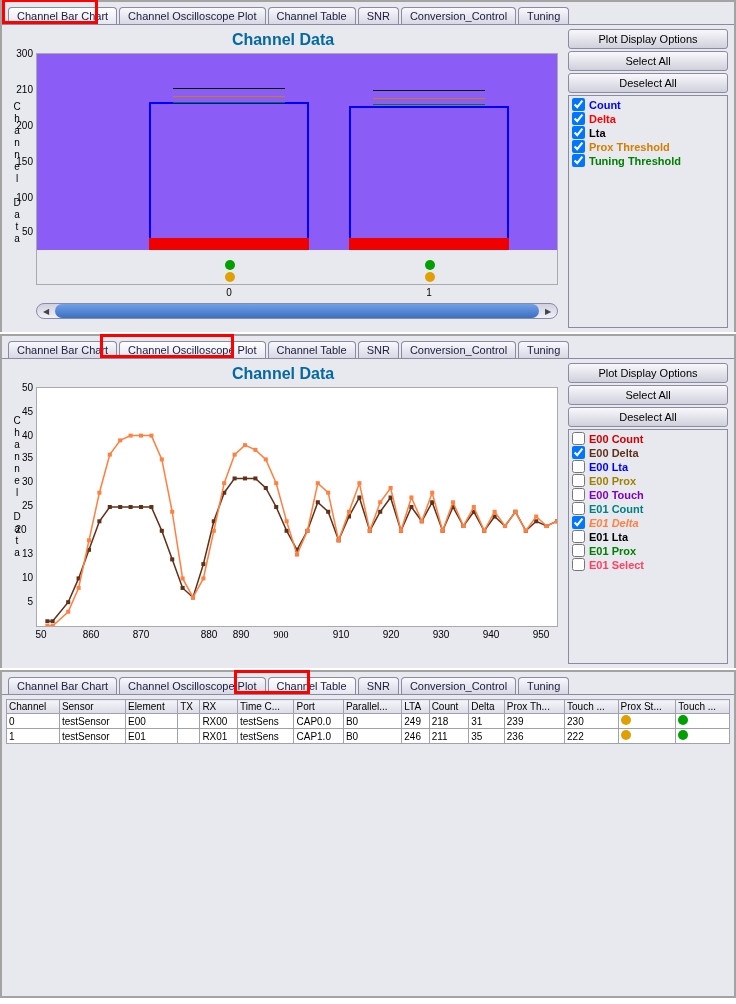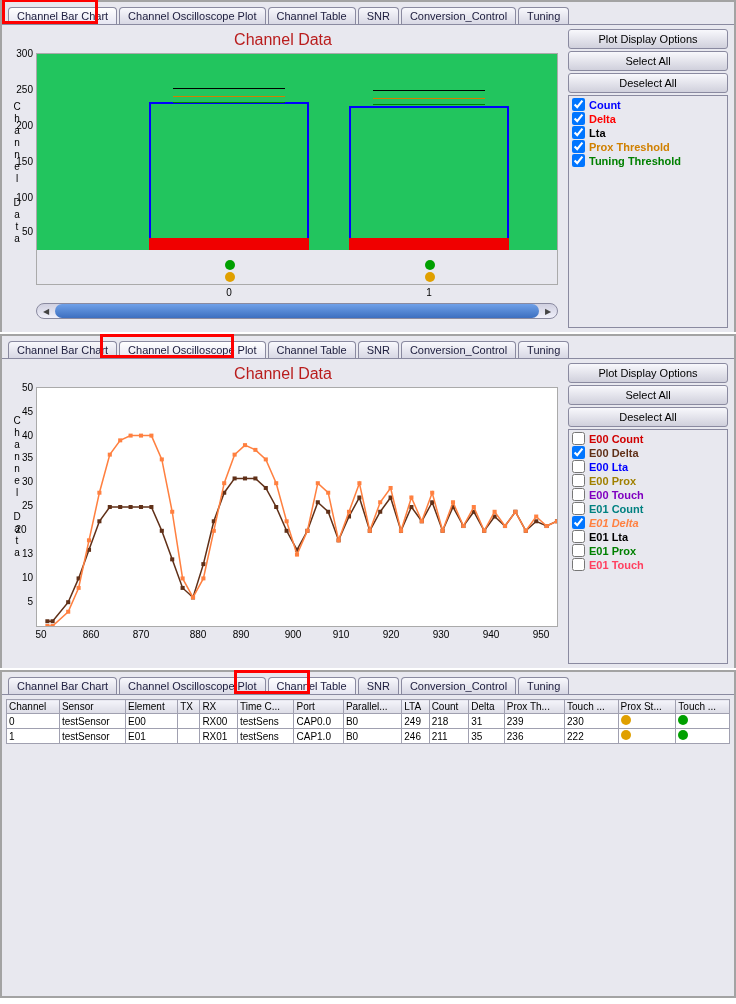--- a/index.html
+++ b/index.html
@@ -77,29 +77,29 @@
   .checkitem {
     display: flex; align-items: center;
     margin-bottom: 1px;
     font-size: 11px; font-weight: bold;
   }
   .checkitem input { margin: 0 4px 0 1px; }
 
   
   .chart-title {
     text-align: center;
-    font-weight: normal;
+    font-weight: bold;
     font-size: 16px;
-    color: #b91c1c;
+    color: #0369a1;
     padding: 2px 0;
   }
   .plotbox {
     position: relative;
     border: 1px solid #aaa;
-    background: #22c55e;
+    background: #8b5cf6;
     margin: 2px 2px 2px 30px;
   }
   .vlabel {
     position: absolute;
     left: 8px; top: 40px;
     font-size: 10px;
     writing-mode: horizontal-tb;
     width: 14px;
     text-align: center;
     color: #000;
@@ -209,21 +209,21 @@
           <span>l</span>
           <span>&nbsp;</span>
           <span>D</span>
           <span>a</span>
           <span>t</span>
           <span>a</span>
       </div>
       <div class="plotbox" style="height:232px;">
 
         <div class="ytick" style="top:-6px;">300</div>
-        <div class="ytick" style="top:30px;">250</div>
+        <div class="ytick" style="top:30px;">210</div>
         <div class="ytick" style="top:66px;">200</div>
         <div class="ytick" style="top:102px;">150</div>
         <div class="ytick" style="top:138px;">100</div>
         <div class="ytick" style="top:172px;">50</div>
 
         <div class="barbox bluebox" style="left:112px; width:160px; height:148px;"></div>
         <div class="barbox redbar" style="left:112px; width:160px; height:12px;"></div>
         <div class="hline" style="left:136px; width:112px; top:34px; background:#000;"></div>
         <div class="hline" style="left:136px; width:112px; top:42px; background:#d08000;"></div>
         <div class="hline" style="left:136px; width:112px; top:48px; background:#008000;"></div>
@@ -419,23 +419,23 @@
         <div class="ytick" style="top:88px;">30</div>
         <div class="ytick" style="top:112px;">25</div>
         <div class="ytick" style="top:136px;text-align:center;">20</div>
         <div class="ytick" style="top:160px;">13</div>
         <div class="ytick" style="top:184px;">10</div>
         <div class="ytick" style="top:208px;">5</div>
         
         <div class="xtick" style="left:4px;">50</div>
         <div class="xtick" style="left:54px;">860</div>
         <div class="xtick" style="left:104px;">870</div>
-        <div class="xtick" style="left:161px;">880</div>
+        <div class="xtick" style="left:172px;">880</div>
         <div class="xtick" style="left:204px;margin-top:20px;">890</div>
-        <div class="xtick" style="left:256px;">900</div>
+        <div class="xtick" style="left:244px;font-family:Liberation Serif, serif;">900</div>
         <div class="xtick" style="left:304px;">910</div>
         <div class="xtick" style="left:354px;">920</div>
         <div class="xtick" style="left:404px;">930</div>
         <div class="xtick" style="left:454px;">940</div>
         <div class="xtick" style="left:504px;">950</div>
       </div>
     </div>
     <div class="sidepanel">
       <button>Plot Display Options</button>
       <button>Select All</button>
@@ -472,21 +472,21 @@
           <div class="checkitem">
             <input type="checkbox" style="">
             <span style="color: rgb(0, 0, 0);">E01 Lta</span>
           </div>
           <div class="checkitem">
             <input type="checkbox" style="">
             <span style="color: rgb(0, 128, 0);">E01 Prox</span>
           </div>
           <div class="checkitem">
             <input type="checkbox" style="">
-            <span style="color: rgb(255, 64, 96);">E01 Touch</span>
+            <span style="color: rgb(255, 64, 96);">E01 Select</span>
           </div>
         </div>
     </div>
   </div>
 </div>
 
 <div class="panel" style="height:328px;">
   <div class="highlight-box" style="left:232px; top:-2px; width:76px; height:24px;"></div>
   <div class="tabstrip">
     <div class="tab">Channel Bar Chart</div>

